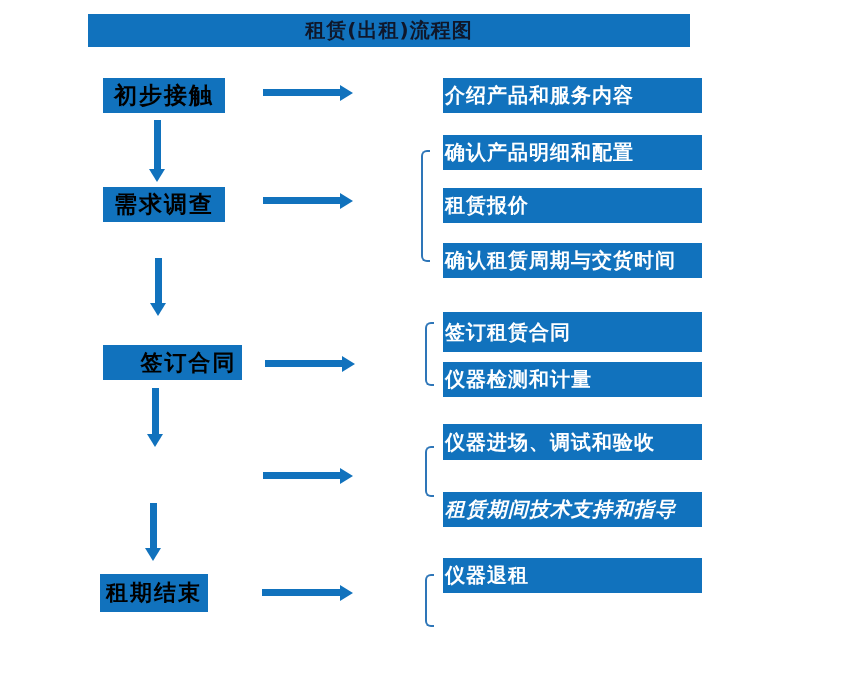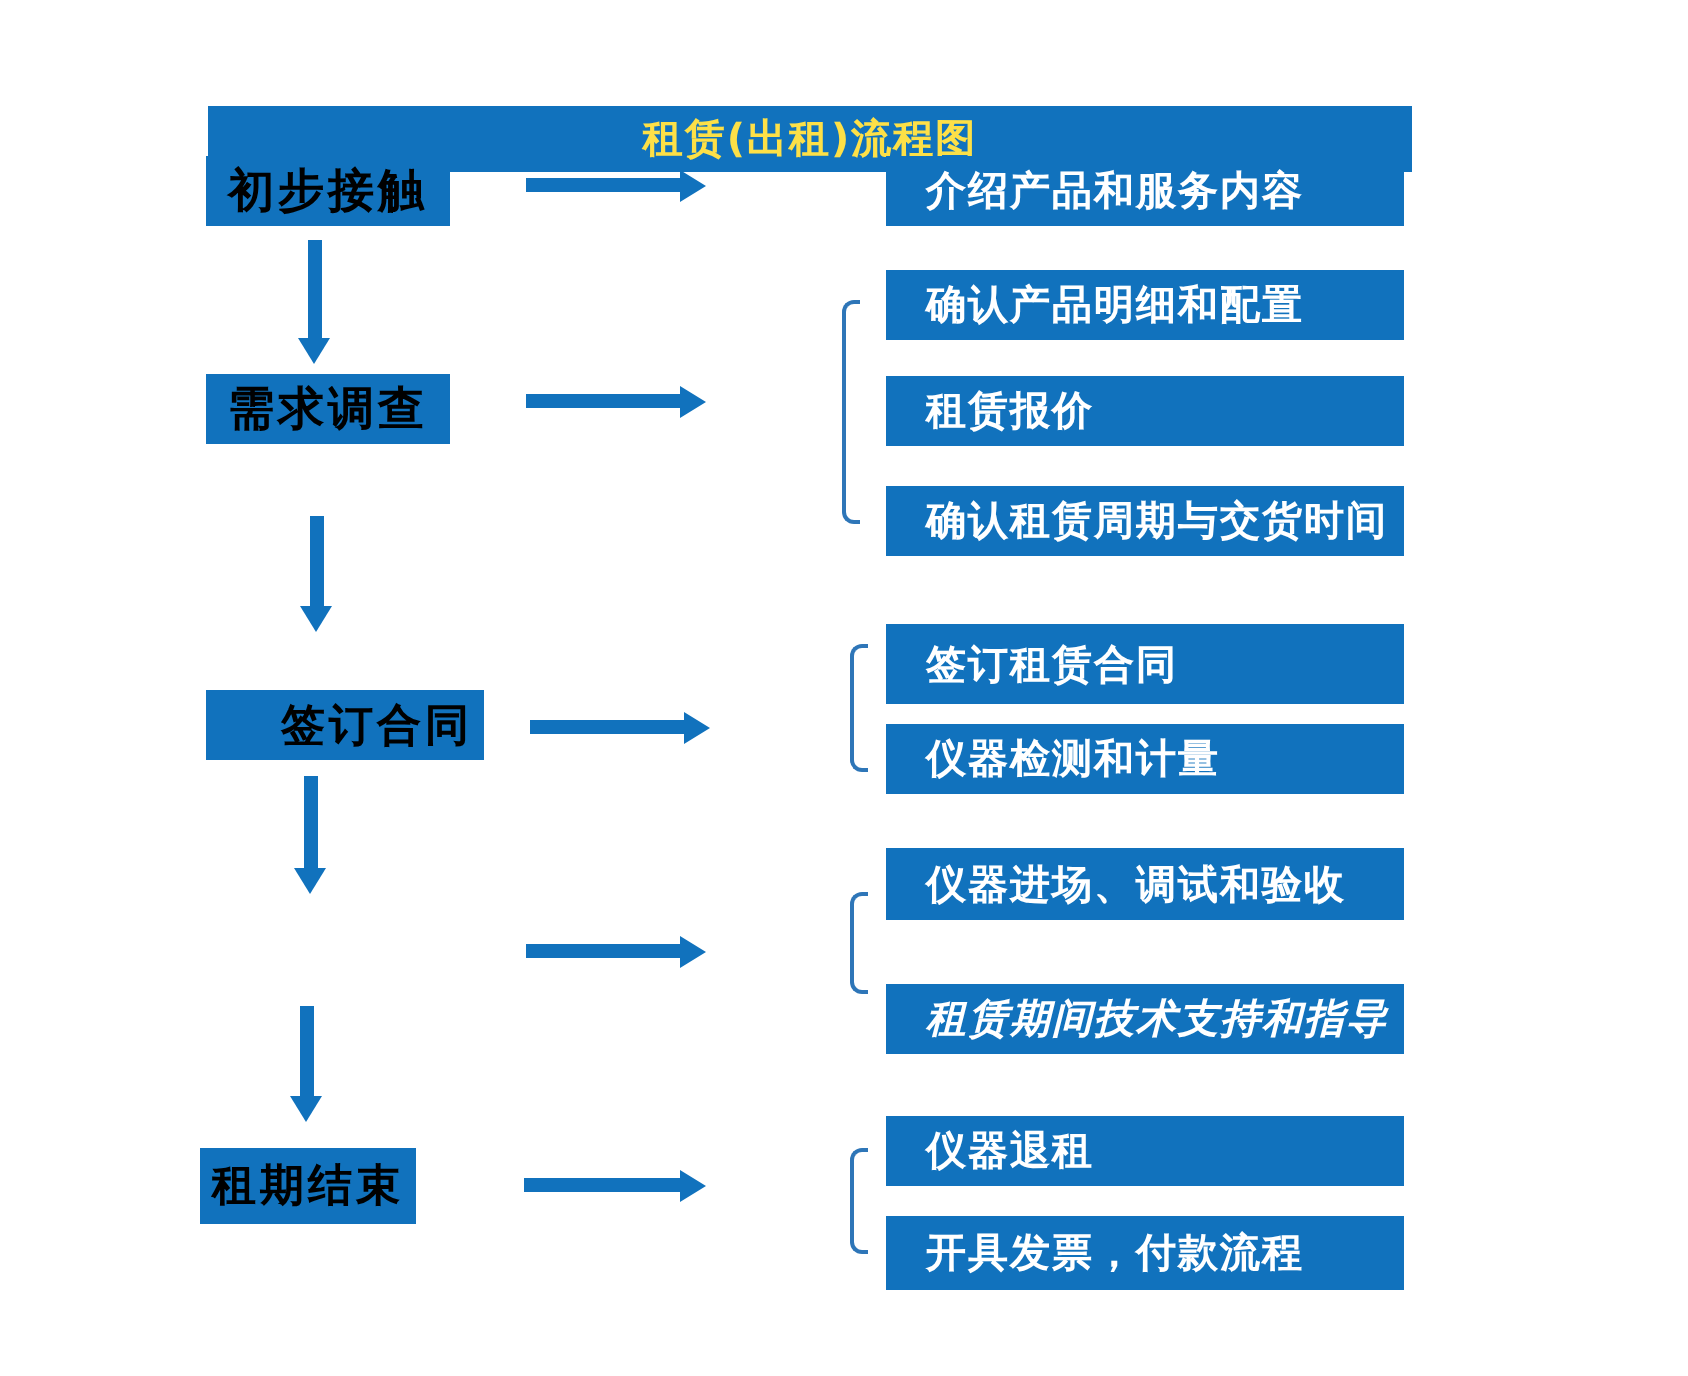--- a/index.html
+++ b/index.html
@@ -11,31 +11,30 @@
   .canvas {
     position: relative;
     width: 844px;
     height: 688px;
     background: #ffffff;
     overflow: hidden;
   }
   
   .title-bar {
     position: absolute;
-    left: 104px; top: 14px;
+    left: 88px; top: 14px;
     width: 602px; height: 33px;
     background: #1172BD;
-    color: #fde047;
+    color: #0f172a;
     font-size: 20px;
     font-weight: bold;
     letter-spacing: 1px;
     display: flex;
     align-items: center;
     justify-content: center;
-    margin-top: 39px;
   }
   
   .lbox {
     position: absolute;
     background: #1172BD;
     color: #000000;
     font-size: 23px;
     font-weight: bold;
     letter-spacing: 2px;
     display: flex;
@@ -53,21 +52,21 @@
     position: absolute;
     left: 443px;
     width: 259px;
     background: #1172BD;
     color: #ffffff;
     font-size: 20px;
     font-weight: bold;
     letter-spacing: 1px;
     display: flex;
     align-items: center;
-    padding-left: 20px;
+    padding-left: 2px;
     box-sizing: border-box;
     white-space: nowrap;
   }
   .r1  { top:78px;  height:35px; }
   .r2  { top:135px; height:35px; }
   .r3  { top:188px; height:35px; }
   .r4  { top:243px; height:35px; }
   .r5  { top:312px; height:40px; }
   .r6  { top:362px; height:35px; }
   .r7  { top:424px; height:36px; }
@@ -158,15 +157,14 @@
 
   <div class="rbox r1">介绍产品和服务内容</div>
   <div class="rbox r2">确认产品明细和配置</div>
   <div class="rbox r3">租赁报价</div>
   <div class="rbox r4">确认租赁周期与交货时间</div>
   <div class="rbox r5">签订租赁合同</div>
   <div class="rbox r6">仪器检测和计量</div>
   <div class="rbox r7">仪器进场、调试和验收</div>
   <div class="rbox r8">租赁期间技术支持和指导</div>
   <div class="rbox r9">仪器退租</div>
-  <div class="rbox r10">开具发票，付款流程</div>
 
 </div>
 
 </body></html>

